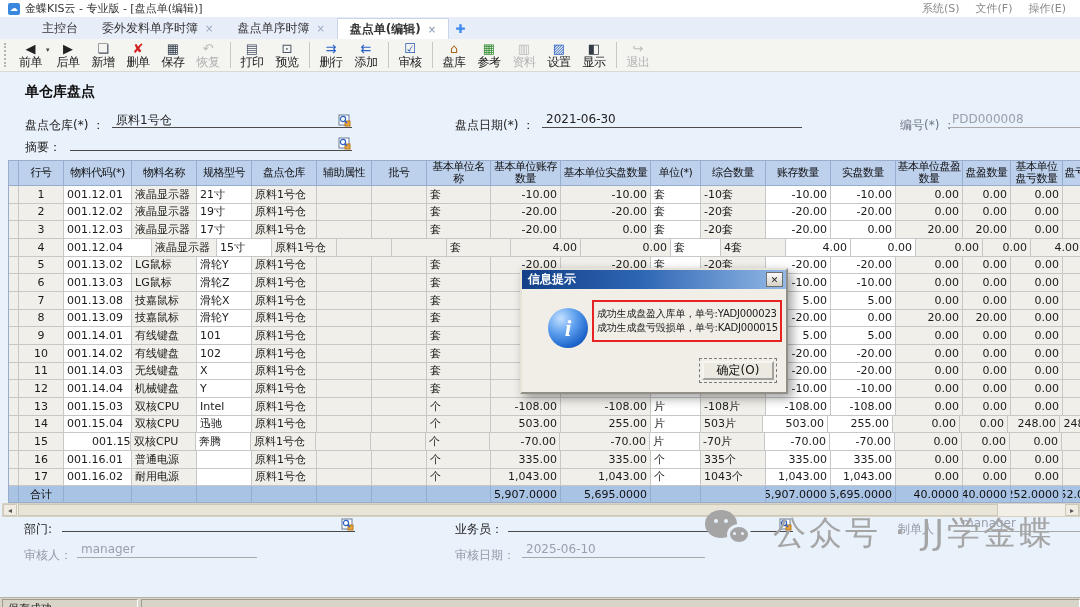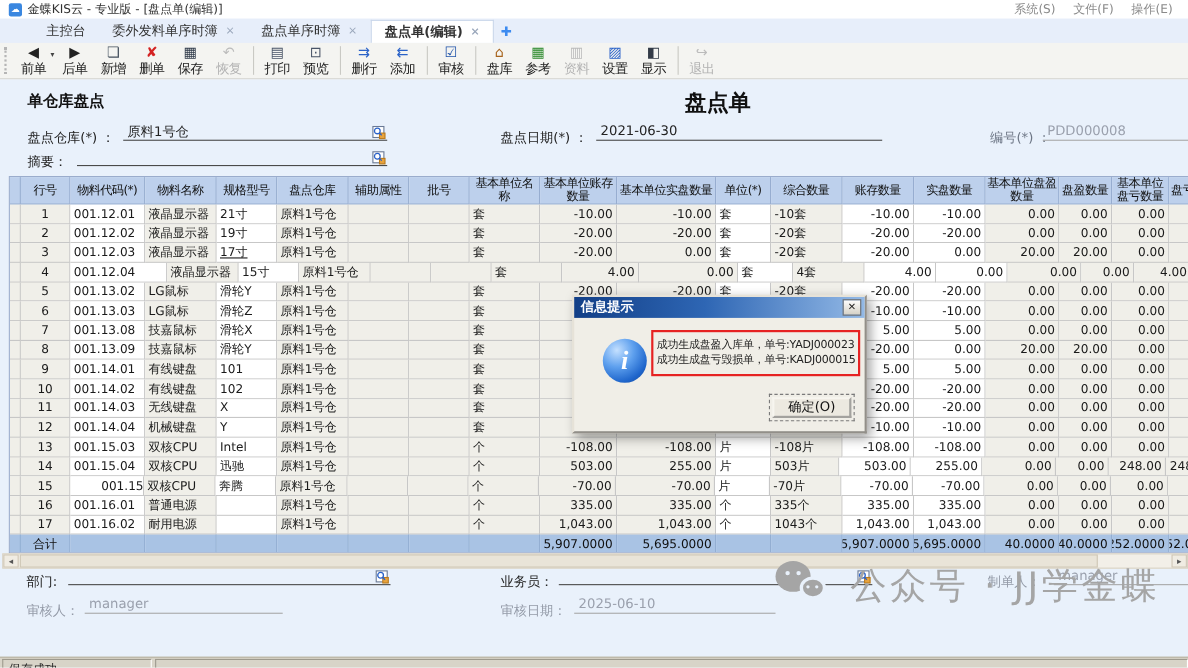--- a/index.html
+++ b/index.html
@@ -217,21 +217,20 @@
         <span class="tlabel">显示</span>
       </div>
       <div class="tsep"></div>
       <div class="tbtn disabled">
         <span class="glyph" style="color: rgb(187, 187, 187);">↪</span>
         <span class="tlabel">退出</span>
       </div>
     </div>
 
   <div id="form-left-title" class="ftext">单仓库盘点</div>
-  <div id="form-center-title" class="ftext">盘点单</div>
 
   <span class="ftext" style="left:25px; top:117px;">盘点仓库(*) ：</span>
   <div class="fieldline" style="left:112px; top:112px; width:240px;">原料1号仓</div>
   <svg class="lookup" style="left:338px; top:114px;" viewBox="0 0 13 13">
       <rect x="1" y="1" width="10" height="10" fill="#fff" stroke="#6a7a96"></rect>
       <rect x="7" y="7" width="5" height="5" fill="#e8a33d" stroke="#b97a1e"></rect>
       <circle cx="5" cy="5" r="2.6" fill="none" stroke="#2a62c8" stroke-width="1.2"></circle>
       <line x1="7" y1="7" x2="9" y2="9" stroke="#2a62c8" stroke-width="1.2"></line>
     </svg>
 
@@ -258,21 +257,21 @@
         <div class="hcell" style="width: 65px;">物料名称</div>
         <div class="hcell" style="width: 55px;">规格型号</div>
         <div class="hcell" style="width: 65px;">盘点仓库</div>
         <div class="hcell" style="width: 55px;">辅助属性</div>
         <div class="hcell" style="width: 55px;">批号</div>
         <div class="hcell" style="width: 64px;">基本单位名称</div>
         <div class="hcell" style="width: 70px;">基本单位账存数量</div>
         <div class="hcell" style="width: 90px;">基本单位实盘数量</div>
         <div class="hcell" style="width: 50px;">单位(*)</div>
         <div class="hcell" style="width: 65px;">综合数量</div>
-        <div class="hcell" style="width: 65px;">账存数量</div>
+        <div class="hcell" style="width: 65px; font-family: Liberation Mono, monospace;">账存数量</div>
         <div class="hcell" style="width: 65px;">实盘数量</div>
         <div class="hcell" style="width: 67px;">基本单位盘盈数量</div>
         <div class="hcell" style="width: 48px;">盘盈数量</div>
         <div class="hcell" style="width: 52px;">基本单位盘亏数量</div>
         <div class="hcell" style="width: 46px;">盘亏数量</div>
       </div>
       <div class="drow">
         <div class="dcell ctr" style="width: 10px;"></div>
         <div class="dcell ctr" style="width: 45px;">1</div>
         <div class="dcell white" style="width: 68px;">001.12.01</div>
@@ -312,21 +311,21 @@
         <div class="dcell num" style="width: 67px;">0.00</div>
         <div class="dcell num" style="width: 48px;">0.00</div>
         <div class="dcell num" style="width: 52px;">0.00</div>
         <div class="dcell num" style="width: 46px;">0.00</div>
       </div>
       <div class="drow">
         <div class="dcell ctr" style="width: 10px;"></div>
         <div class="dcell ctr" style="width: 45px;">3</div>
         <div class="dcell white" style="width: 68px;">001.12.03</div>
         <div class="dcell" style="width: 65px;">液晶显示器</div>
-        <div class="dcell white" style="width: 55px; text-decoration: underline;">17寸</div>
+        <div class="dcell white" style="width: 55px;">17寸</div>
         <div class="dcell" style="width: 65px;">原料1号仓</div>
         <div class="dcell" style="width: 55px;"></div>
         <div class="dcell" style="width: 55px;"></div>
         <div class="dcell" style="width: 64px;">套</div>
         <div class="dcell num" style="width: 70px;">-20.00</div>
         <div class="dcell num" style="width: 90px;">0.00</div>
         <div class="dcell white" style="width: 50px;">套</div>
         <div class="dcell" style="width: 65px;">-20套</div>
         <div class="dcell white num" style="width: 65px;">-20.00</div>
         <div class="dcell white num" style="width: 65px;">0.00</div>

